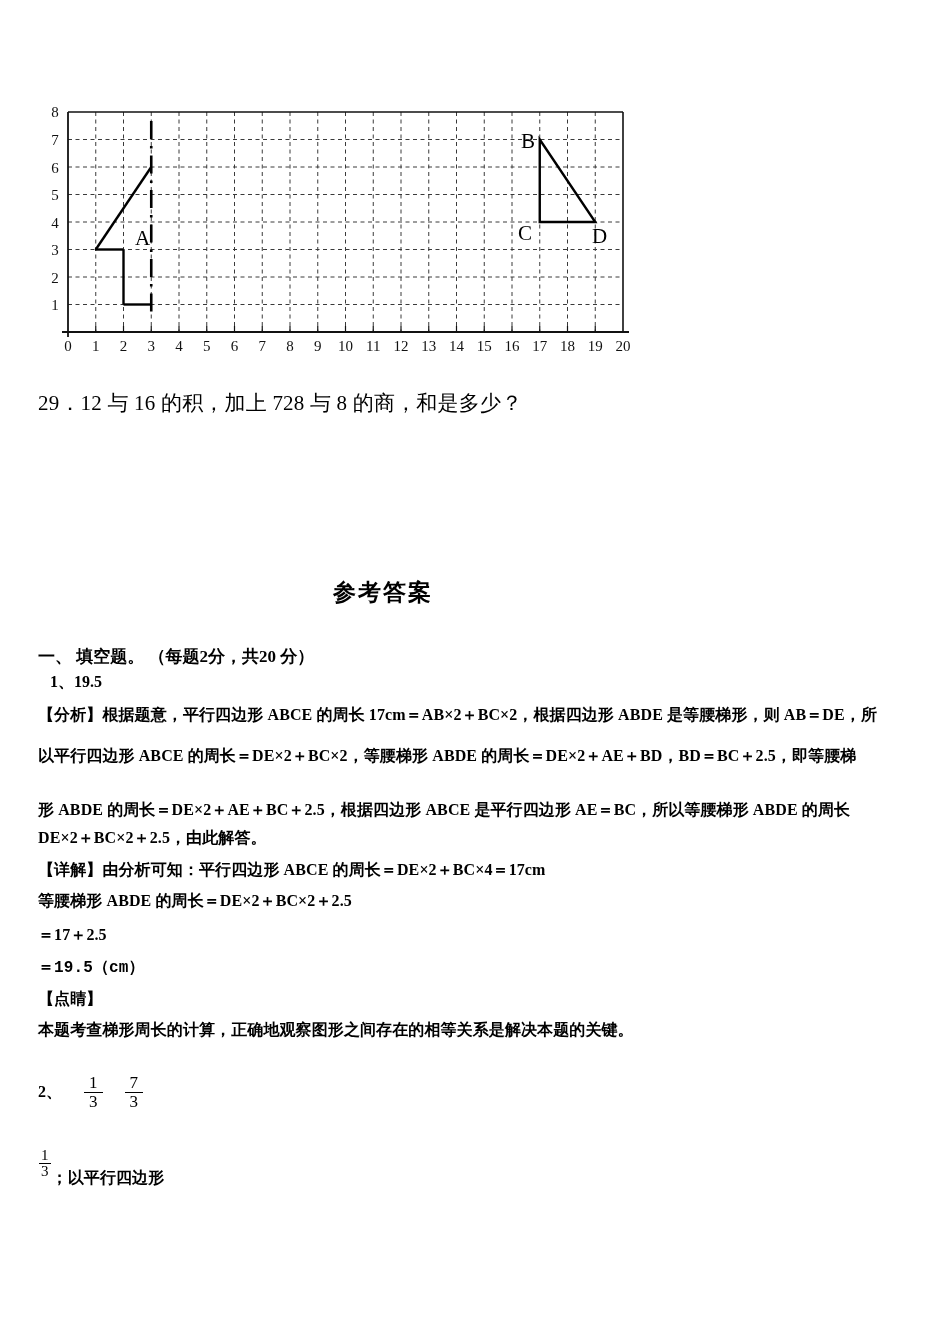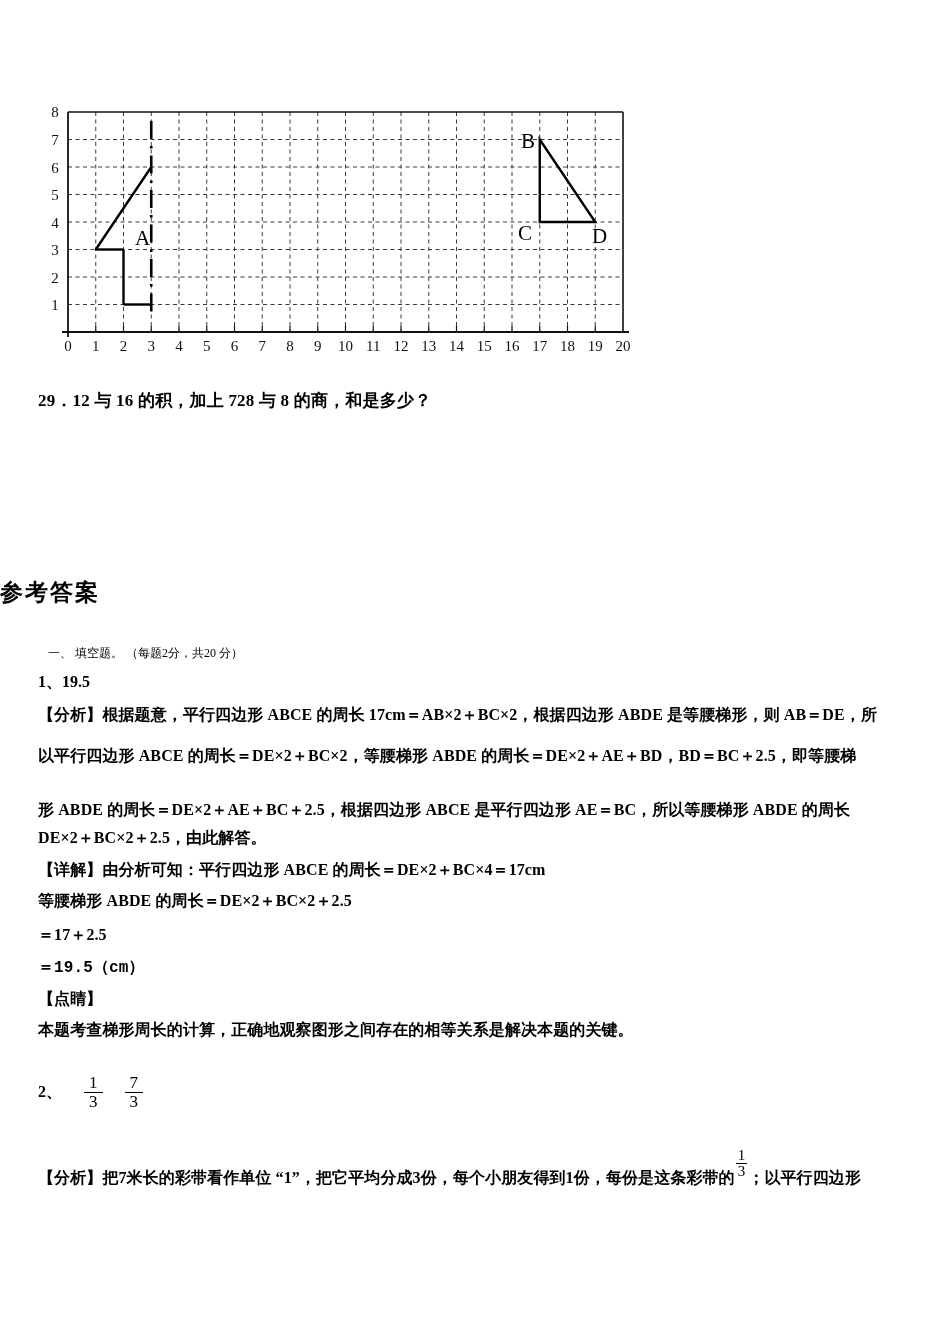--- a/index.html
+++ b/index.html
@@ -28,35 +28,37 @@
 
   
   .txt {
     position: absolute;
     font-family: "Liberation Serif", "DejaVu Serif", serif;
     white-space: nowrap;
     color: #000;
   }
   .q-line {
     left: 38px;
-    font-size: 17px;
-    font-weight: bold;
+    font-size: 21px;
+    font-weight: normal;
     letter-spacing: 0.2px;
   }
   .doc-title {
     left: 0;
     width: 766px;
+    text-align: center;
     font-size: 23px;
     font-weight: bold;
     letter-spacing: 2px;
     white-space: nowrap;
   }
   .sec-head {
-    left: 48px;
-    font-size: 12px;
+    left: 38px;
+    font-size: 17px;
+    font-weight: bold;
   }
   .ans-num {
     left: 38px;
     font-size: 16px;
     font-weight: bold;
   }
   .para {
     left: 38px;
     font-size: 16px;
     font-weight: bold;
@@ -242,21 +244,21 @@
     </g>
   </svg>
 </div>
 
 <div class="txt q-line" style="top:389px;">29．12 与 16 的积，加上 728 与 8 的商，和是多少？</div>
 
 <div class="txt doc-title" style="top:577px;">参考答案</div>
 
 <div class="txt sec-head" style="top:645px;">一、 填空题。 （每题2分，共20 分）</div>
 
-<div class="txt ans-num" style="top:672px;">1、19.5</div>
+<div class="txt ans-num" style="top:672px;margin-left:12px;">1、19.5</div>
 
 <div class="txt para" style="top:705px;">【分析】根据题意，平行四边形 ABCE 的周长 17cm＝AB×2＋BC×2，根据四边形 ABDE 是等腰梯形，则 AB＝DE，所</div>
 <div class="txt para" style="top:746px;">以平行四边形 ABCE 的周长＝DE×2＋BC×2，等腰梯形 ABDE 的周长＝DE×2＋AE＋BD，BD＝BC＋2.5，即等腰梯</div>
 <div class="txt para" style="top:800px;">形 ABDE 的周长＝DE×2＋AE＋BC＋2.5，根据四边形 ABCE 是平行四边形 AE＝BC，所以等腰梯形 ABDE 的周长</div>
 <div class="txt para" style="top:828px;text-align:right;">DE×2＋BC×2＋2.5，由此解答。</div>
 
 <div class="txt para" style="top:860px;">【详解】由分析可知：平行四边形 ABCE 的周长＝DE×2＋BC×4＝17cm</div>
 <div class="txt para" style="top:891px;">等腰梯形 ABDE 的周长＝DE×2＋BC×2＋2.5</div>
 <div class="txt para" style="top:925px;text-align:right;">＝17＋2.5</div>
 <div class="txt para" style="top:957px;font-family:Liberation Mono, monospace;">＝19.5（cm）</div>
@@ -270,14 +272,14 @@
     <span class="num">1</span>
     <span class="den">3</span>
   </span>
   <span class="frac-big">
     <span class="num">7</span>
     <span class="den">3</span>
   </span>
 </div>
 
 <div class="txt para" style="top:1154px;">
-  <span>【分析】把7米长的彩带看作单位 “1”，把它平均分成3份，每个小朋友得到1份，每份是这条彩带的</span><span class="frac-raised"><span class="num">1</span><span class="den">3</span></span><span>；以平行四边形</span>
+  <span class="frac-raised"><span class="num">1</span><span class="den">3</span></span><span>；以平行四边形</span>
 </div>
 
 </body></html>

